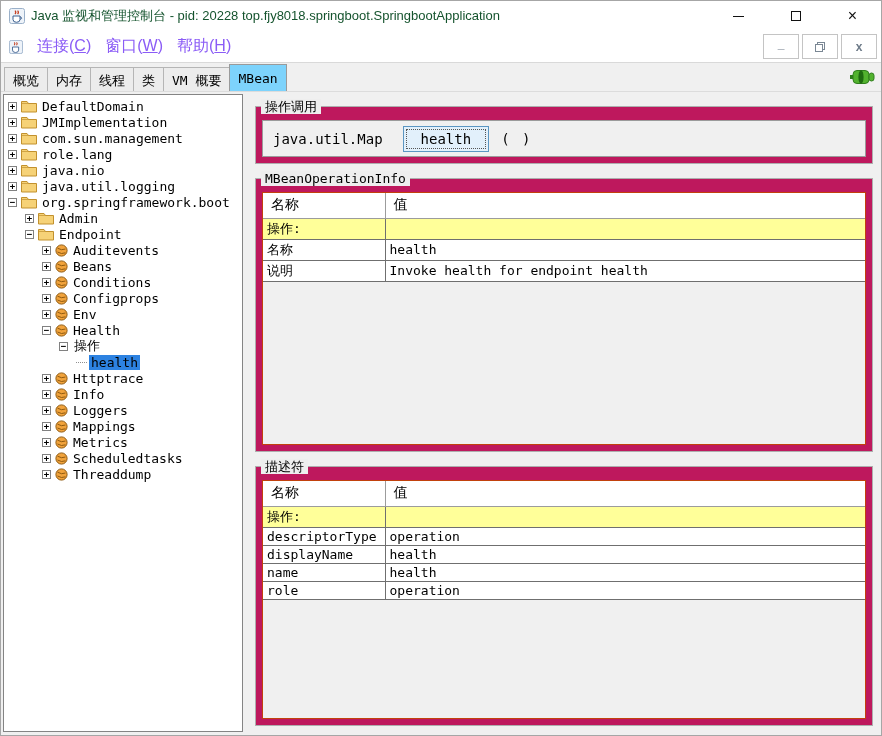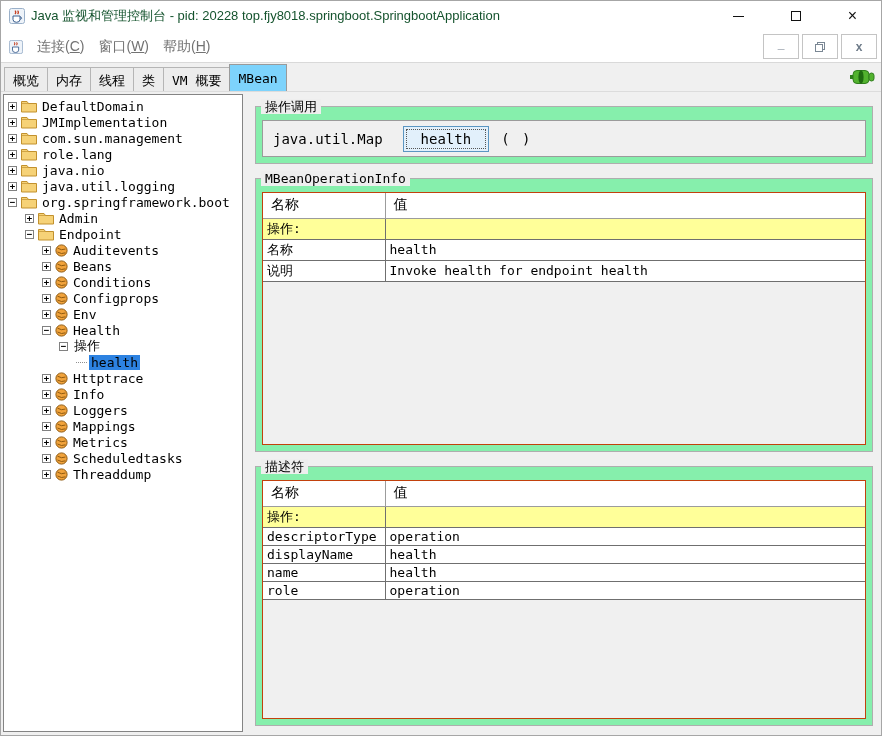--- a/index.html
+++ b/index.html
@@ -14,21 +14,21 @@
   .titlebar .title-text { font-size: 13px; color: #14532d; white-space: nowrap; }
   .win-controls { margin-left: auto; display: flex; height: 100%; }
   .win-btn { width: 57px; height: 100%; display: flex; align-items: center; justify-content: center; cursor: default; }
   .glyph-min { width: 11px; border-top: 1px solid #111; display: inline-block; }
   .glyph-max { width: 10px; height: 10px; border: 1px solid #111; display: inline-block; }
   .glyph-close { font-size: 16px; color: #111; font-weight: 300; line-height: 10px; }
 
   
   .menubar { height: 32px; background: #ffffff; border-bottom: 1px solid #d9d9d9; display: flex; align-items: center; flex: none; }
   .menubar .frame-icon { margin: 0 7px 0 8px; display: inline-flex; }
-  .menu-item { font-size: 14px; color: #737373; padding: 3px 7px; white-space: nowrap; }
+  .menu-item { font-size: 16px; color: #8b5cf6; padding: 3px 7px; white-space: nowrap; }
   .menu-item .mnemonic { text-decoration: underline; }
   .frame-controls { margin-left: auto; margin-right: 4px; display: flex; gap: 3px; }
   .frame-btn { width: 36px; height: 25px; border: 1px solid #c4c4c4; background: #fff; display: flex; align-items: center; justify-content: center; color: #6e7b89; font-size: 12px; font-weight: bold; }
   .frame-btn.min span { transform: translateY(-3px); }
 
   
   .tabbar { height: 28px; background: #f0f0f0; display: flex; align-items: flex-end; padding-left: 3px; flex: none; position: relative; }
   .tab { font-family: "DejaVu Sans Mono", monospace; font-size: 13px; color: #000; padding: 4px 8px 5px 8px; border: 1px solid #b5b5b5; border-bottom: none; background: #ececec; margin-right: -1px; height: 24px; white-space: nowrap; }
   .tab.active { background: #7dd3fc; border-color: #9a9a9a; height: 27px; padding-top: 6px; position: relative; z-index: 2; }
   .plug { margin-left: auto; margin-right: 6px; align-self: center; display: inline-flex; }
@@ -39,21 +39,21 @@
   .splitter { width: 6px; flex: none; }
   .tree-row { height: 16px; display: flex; align-items: center; white-space: nowrap; overflow: hidden; }
   .tree-handle { width: 9px; height: 9px; flex: none; border: 1px solid #818181; background: #fff; color: #000; font: bold 9px/7px "DejaVu Sans Mono", monospace; display: inline-flex; align-items: center; justify-content: center; margin-right: 4px; }
   .tree-connector { width: 11px; height: 0; flex: none; border-top: 1px dotted #8f8f8f; margin-right: 2px; }
   .tree-icon { flex: none; display: inline-flex; margin-right: 3px; }
   .tree-label { padding: 0 2px; color: #000; }
   .tree-label.selected { background: var(--sel, #2d82e1); }
 
   
   .right-panel { flex: 1; min-width: 0; display: flex; flex-direction: column; padding: 8px 8px 9px 6px; }
-  .group { position: relative; border: 1px solid #aeaeae; background: #86efac; }
+  .group { position: relative; border: 1px solid #aeaeae; background: #be185d; }
   .group-title { position: absolute; top: -8px; left: 5px; background: #eeeeee; padding: 0 4px; font-family: "DejaVu Sans Mono", monospace; font-size: 13px; color: #000; line-height: 15px; }
   .group.g1 { height: 58px; flex: none; margin-top: 6px; }
   .group.g2 { height: 274px; flex: none; margin-top: 14px; }
   .group.g3 { flex: 1; margin-top: 14px; min-height: 0; }
 
   .invoke-box { margin: 13px 6px 6px 6px; height: 37px; border: 1px solid #9b9b9b; background: #f0f0f0; display: flex; align-items: center; padding-left: 10px; font-family: "DejaVu Sans Mono", monospace; font-size: 14px; color: #000; }
   .invoke-button { margin-left: 20px; height: 26px; padding: 1px 17px; background: var(--btn-bg, #e2f0fb); border: 1px solid var(--btn-bd, #5b96c2); outline: 1px dotted #555; outline-offset: -4px; font-family: "DejaVu Sans Mono", monospace; font-size: 14px; color: #000; cursor: default; }
   .invoke-args { margin-left: 12px; letter-spacing: 2px; }
 
   .tablewrap { position: absolute; left: 6px; right: 6px; top: 13px; bottom: 6px; border: 1px solid #c2410c; background: #f0f0f0; overflow: hidden; }

